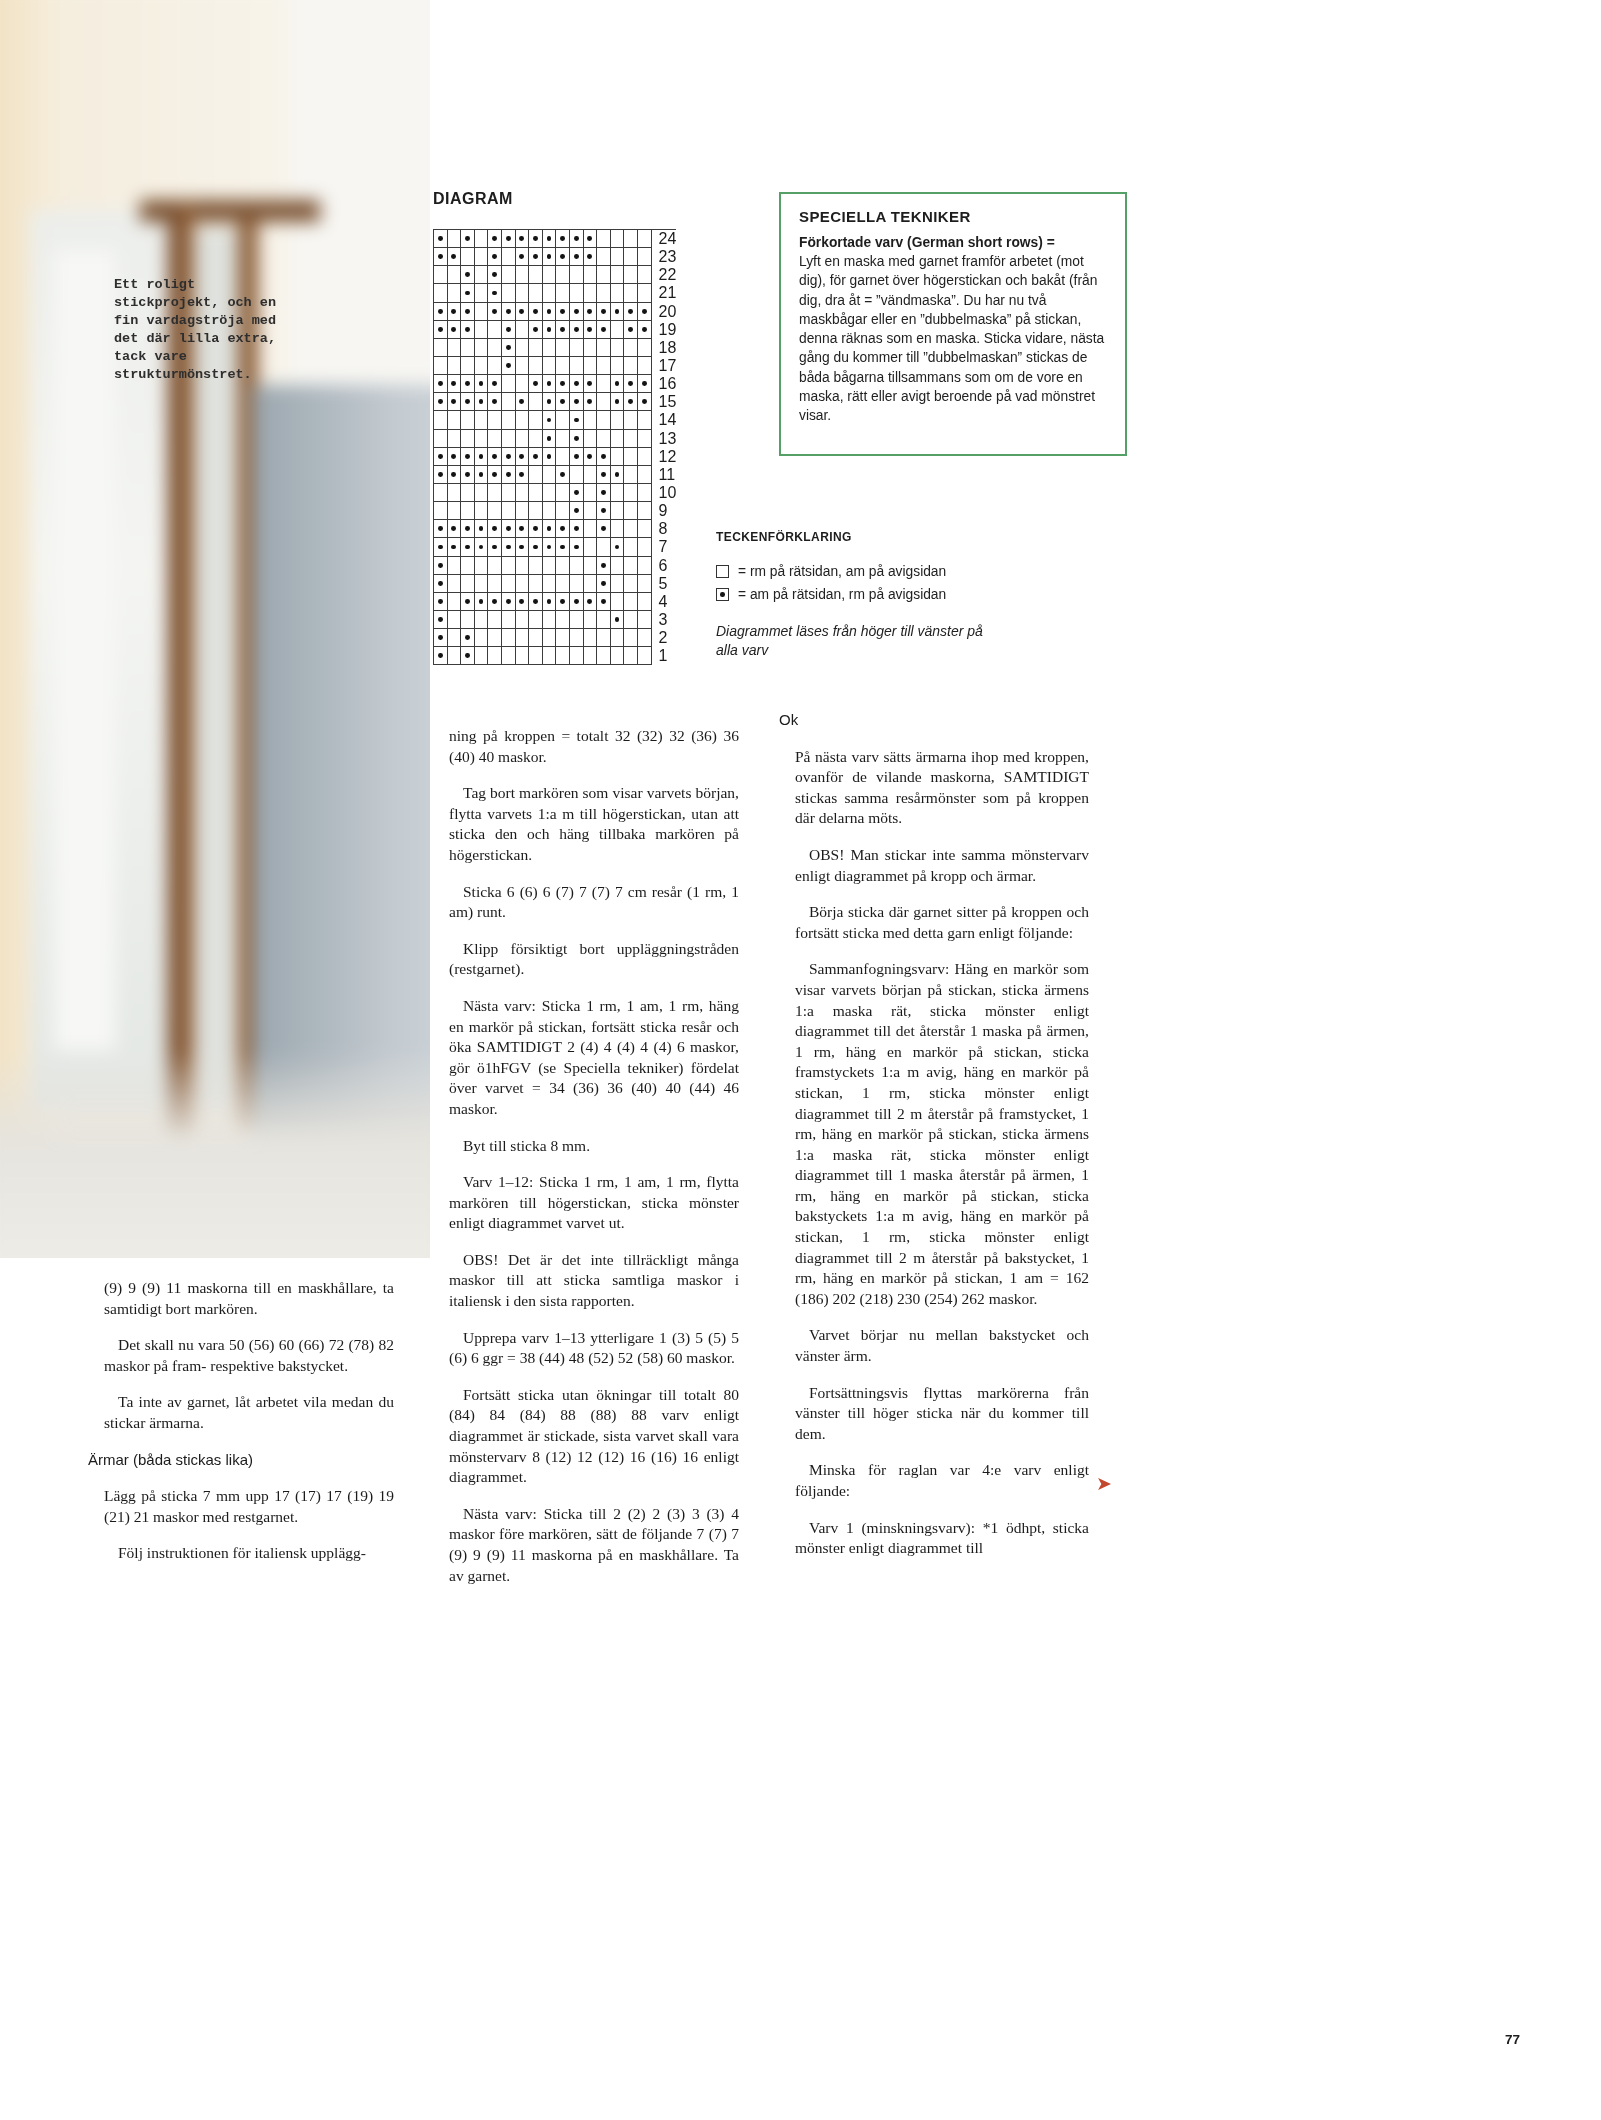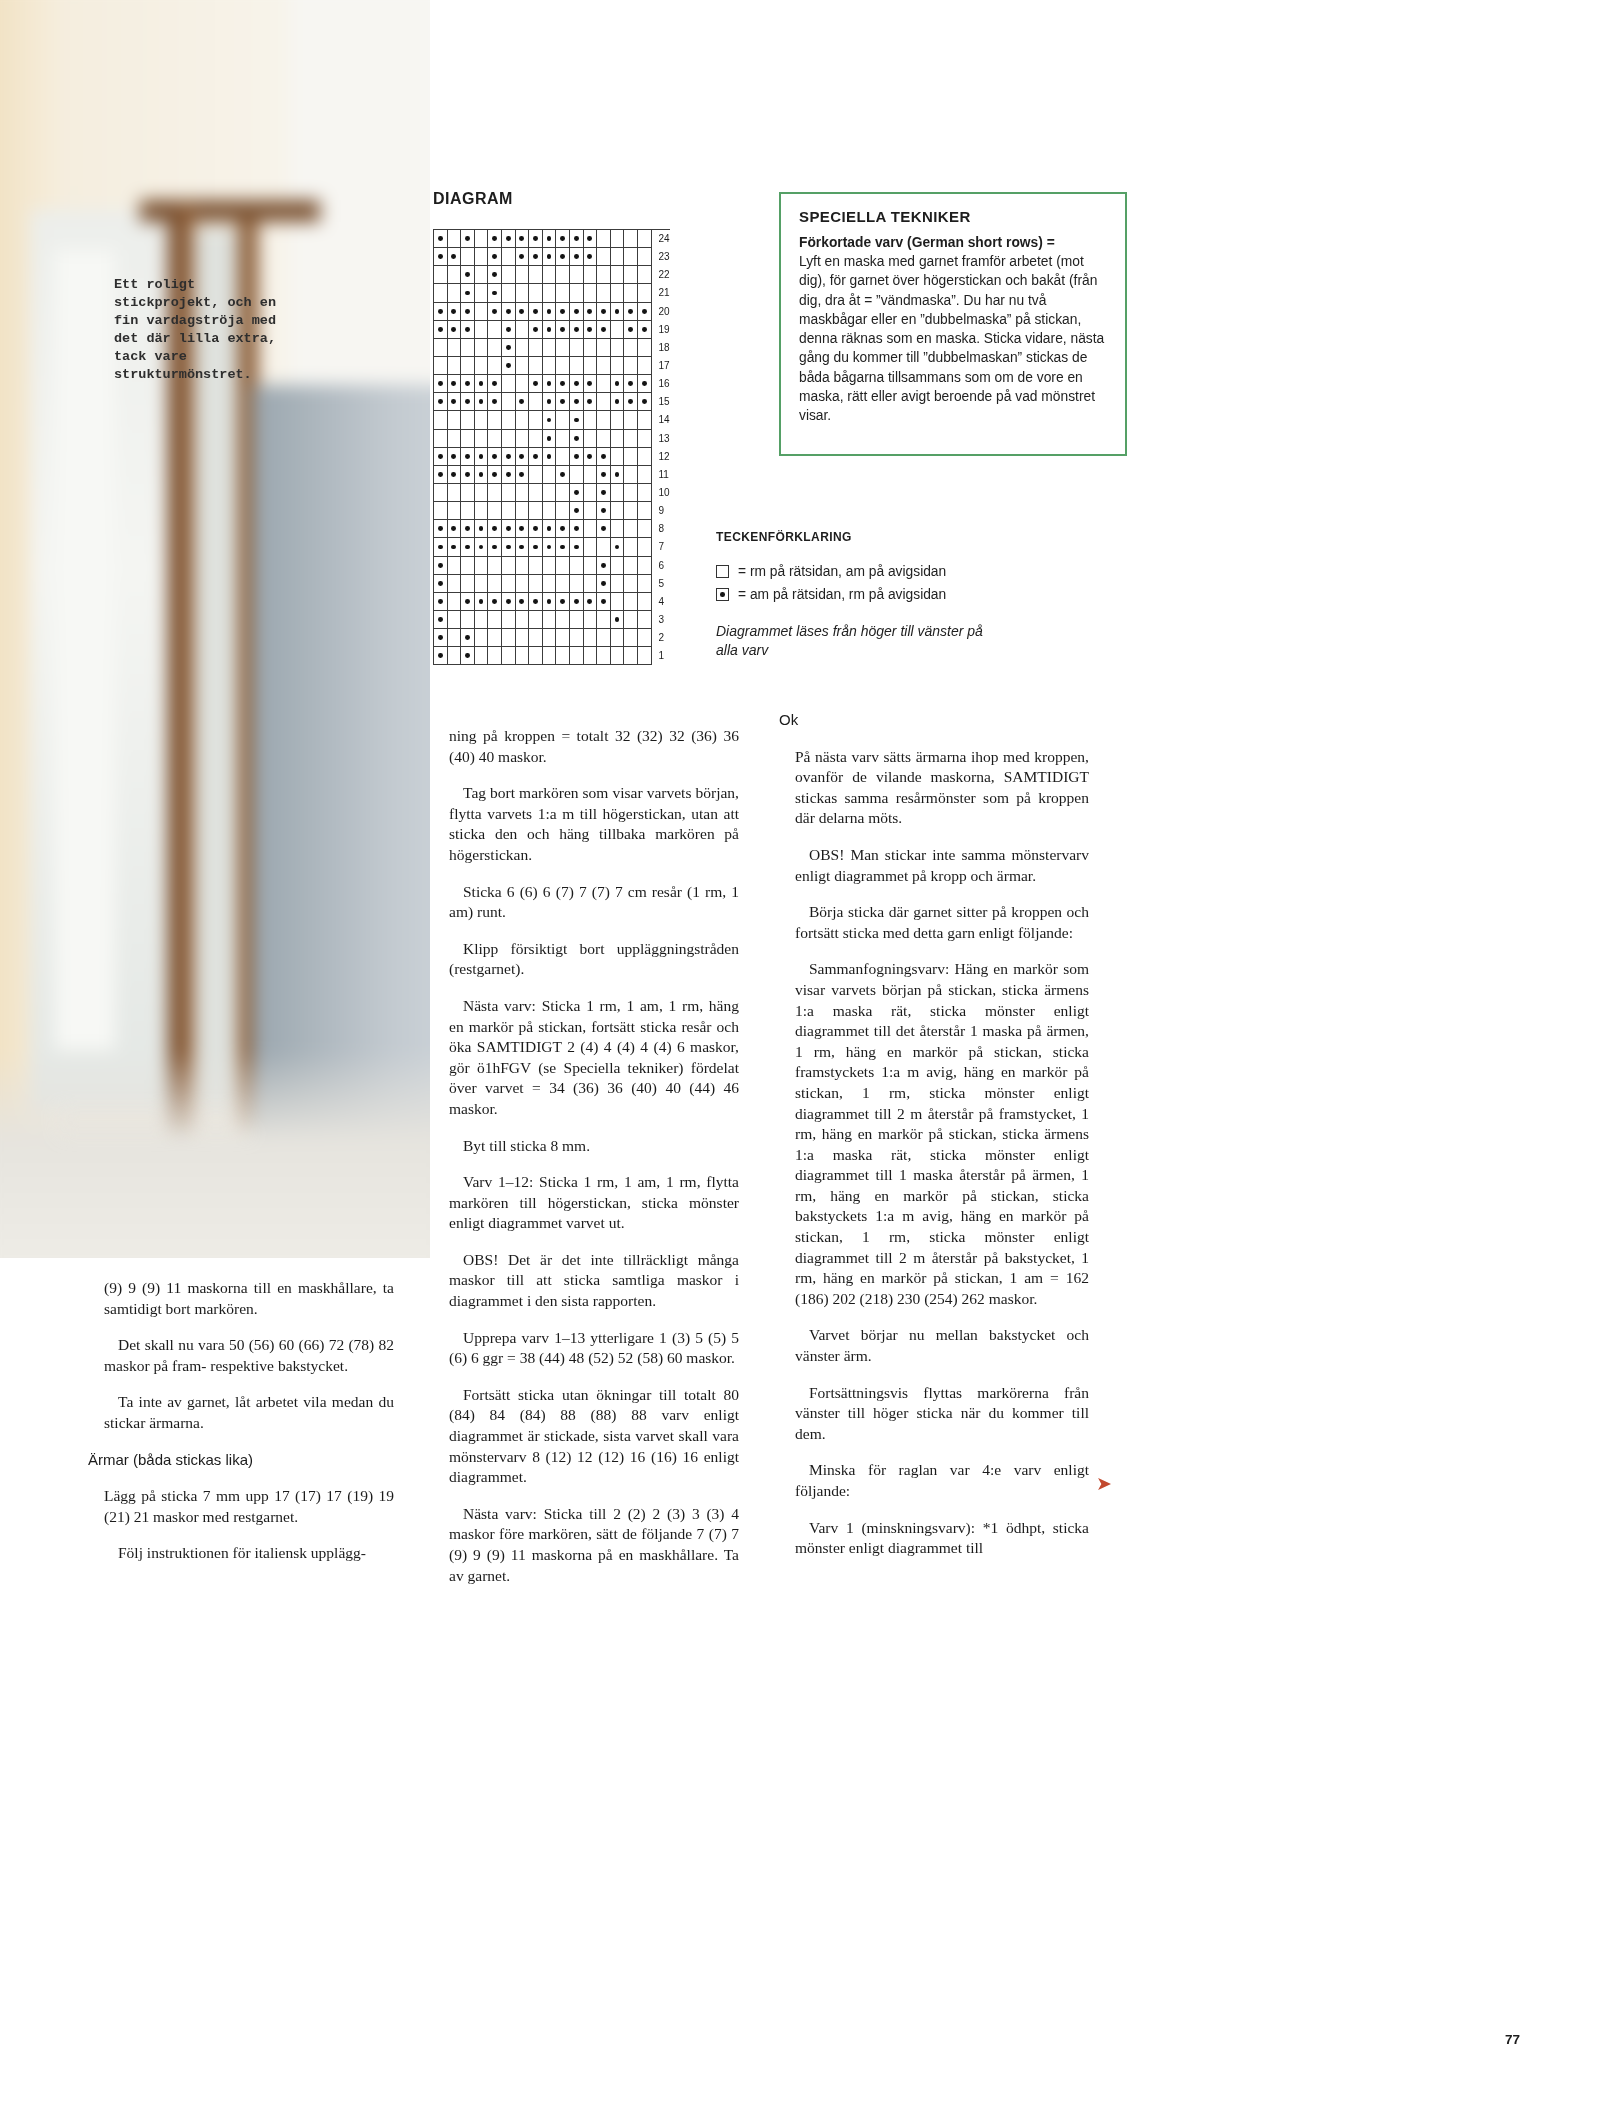--- a/index.html
+++ b/index.html
@@ -25,21 +25,21 @@
     font-family:Liberation Mono, monospace;font-weight:bold;font-size:13.5px;line-height:18px;color:#2e2e2e;}
 
   
   .diagram-title{position:absolute;left:433px;top:190px;font-family:"Liberation Sans",sans-serif;
     font-weight:700;font-size:16px;letter-spacing:0.5px;color:#1d1d1d;}
   .chart{position:absolute;left:433px;top:229px;border-top:1px solid #3c3c3c;border-left:1px solid #3c3c3c;}
   .chart-row{display:flex;height:18.15px;}
   .chart-cell{width:13.6px;height:18.15px;border-right:1px solid #3c3c3c;border-bottom:1px solid #3c3c3c;
     box-sizing:border-box;display:flex;align-items:center;justify-content:center;background:#fff;}
   .chart-cell .dot{width:4.8px;height:4.8px;border-radius:50%;background:#141414;}
-  .row-num{font-family:"Liberation Sans",sans-serif;font-size:10px;color:#1c1c1c;margin-left:7px;line-height:18.15px;}
+  .row-num{font-family:"Liberation Sans",sans-serif;font-size:16px;color:#1c1c1c;margin-left:7px;line-height:18.15px;}
 
   
   .tbox{position:absolute;left:779px;top:192px;width:348px;min-height:262px;box-sizing:border-box;
     border:2px solid #55a066;padding:14px 18px 28px 18px;background:#fff;}
   .tbox-title{font-family:"Liberation Sans",sans-serif;font-weight:700;font-size:15px;letter-spacing:0.4px;color:#1d1d1d;}
   .tbox-lead{font-family:"Liberation Sans",sans-serif;font-weight:700;font-size:13.8px;margin-top:10px;color:#1d1d1d;}
   .tbox-body{font-family:"Liberation Sans",sans-serif;font-size:13.8px;line-height:19.3px;margin-top:2px;color:#222;}
 
   
   .legend-title{position:absolute;left:716px;top:530px;font-family:"Liberation Sans",sans-serif;
@@ -887,21 +887,21 @@
   </div>
 
   <div class="col col2">
     <p>ning på kroppen = totalt 32 (32) 32 (36) 36 (40) 40 maskor.</p>
     <p class="ind">Tag bort markören som visar varvets början, flytta varvets 1:a m till högerstickan, utan att sticka den och häng tillbaka markören på högerstickan.</p>
     <p class="ind">Sticka 6 (6) 6 (7) 7 (7) 7 cm resår (1 rm, 1 am) runt.</p>
     <p class="ind">Klipp försiktigt bort uppläggningstråden (restgarnet).</p>
     <p class="ind">Nästa varv: Sticka 1 rm, 1 am, 1 rm, häng en markör på stickan, fortsätt sticka resår och öka SAMTIDIGT 2 (4) 4 (4) 4 (4) 6 maskor, gör ö1hFGV (se Speciella tekniker) fördelat över varvet = 34 (36) 36 (40) 40 (44) 46 maskor.</p>
     <p class="ind">Byt till sticka 8 mm.</p>
     <p class="ind">Varv 1–12: Sticka 1 rm, 1 am, 1 rm, flytta markören till högerstickan, sticka mönster enligt diagrammet varvet ut.</p>
-    <p class="ind">OBS! Det är det inte tillräckligt många maskor till att sticka samtliga maskor i diagrammet i den sista rapporten.</p>
+    <p class="ind">OBS! Det är det inte tillräckligt många maskor till att sticka samtliga maskor i italiensk i den sista rapporten.</p>
     <p class="ind">Upprepa varv 1–13 ytterligare 1 (3) 5 (5) 5 (6) 6 ggr = 38 (44) 48 (52) 52 (58) 60 maskor.</p>
     <p class="ind">Fortsätt sticka utan ökningar till totalt 80 (84) 84 (84) 88 (88) 88 varv enligt diagrammet är stickade, sista varvet skall vara mönstervarv 8 (12) 12 (12) 16 (16) 16 enligt diagrammet.</p>
     <p class="ind">Nästa varv: Sticka till 2 (2) 2 (3) 3 (3) 4 maskor före markören, sätt de följande 7 (7) 7 (9) 9 (9) 11 maskorna på en maskhållare. Ta av garnet.</p>
   </div>
 
   <div class="col col3">
     <div class="subhead first">Ok</div>
     <p>På nästa varv sätts ärmarna ihop med kroppen, ovanför de vilande maskorna, SAMTIDIGT stickas samma resårmönster som på kroppen där delarna möts.</p>
     <p class="ind">OBS! Man stickar inte samma mönstervarv enligt diagrammet på kropp och ärmar.</p>
     <p class="ind">Börja sticka där garnet sitter på kroppen och fortsätt sticka med detta garn enligt följande:</p>

